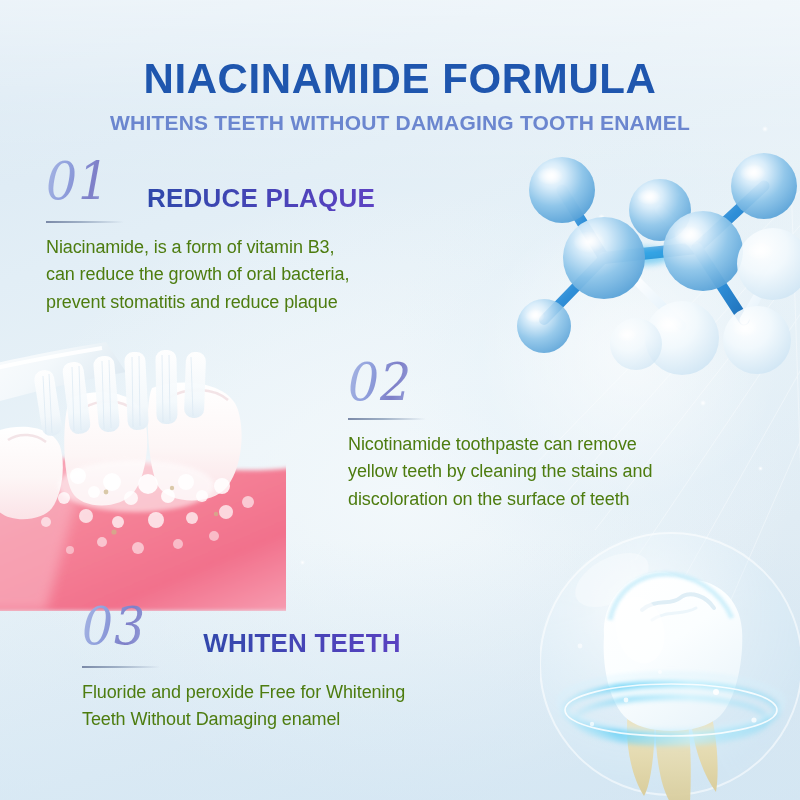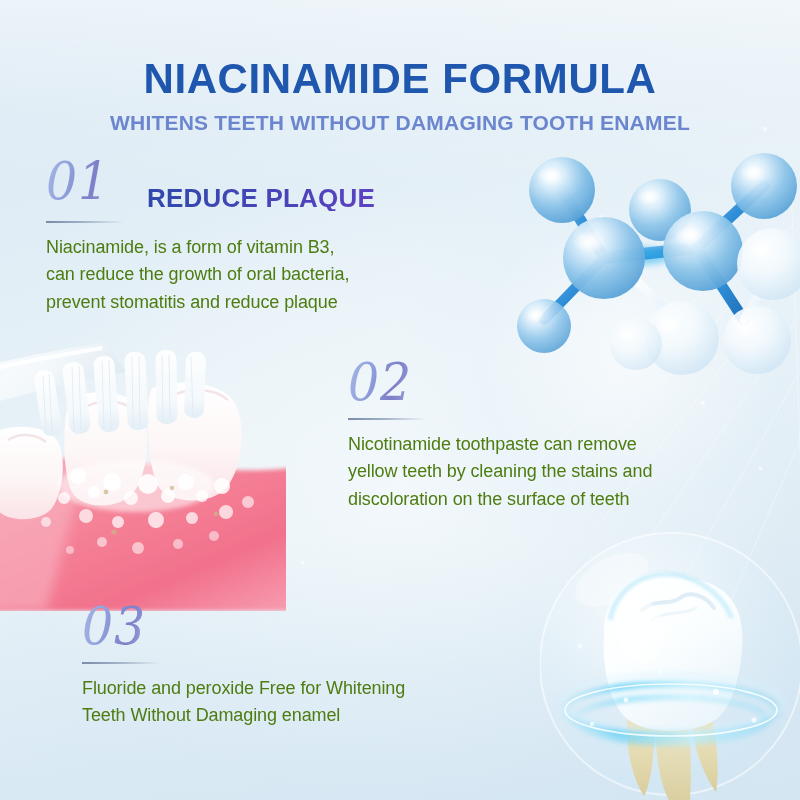--- a/index.html
+++ b/index.html
@@ -479,18 +479,19 @@
   <div class="block" id="block-02">
     <div class="num">02</div>
     <div class="divider"></div>
     <div class="body-text">Nicotinamide toothpaste can  remove
 yellow teeth by cleaning the stains and
 discoloration on the surface of teeth</div>
   </div>
 
   <div class="block" id="block-03">
     <div class="num">03</div>
+    <div class="heading">WHITEN TEETH</div>
     <div class="divider"></div>
     <div class="body-text">Fluoride  and peroxide Free for Whitening
 Teeth Without Damaging enamel</div>
   </div>
 
 </div>
 
 </body></html>

